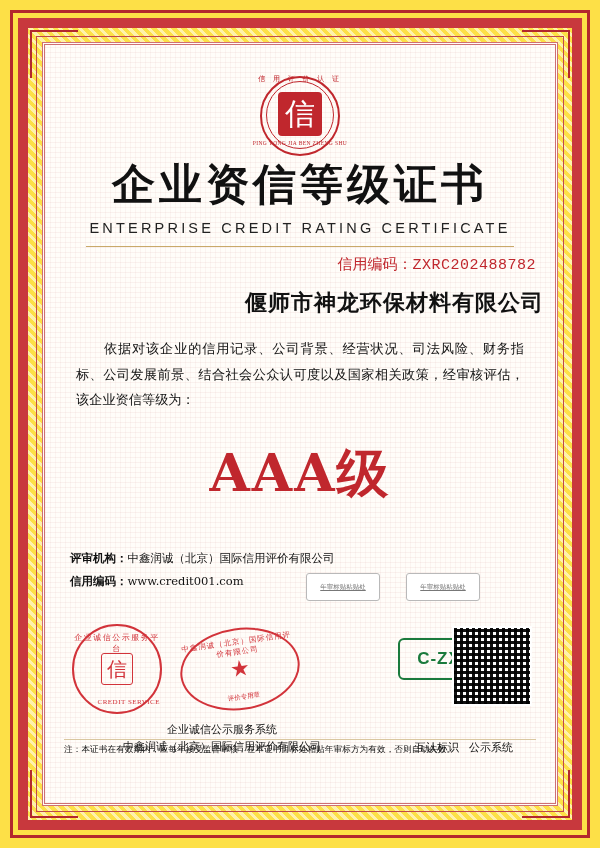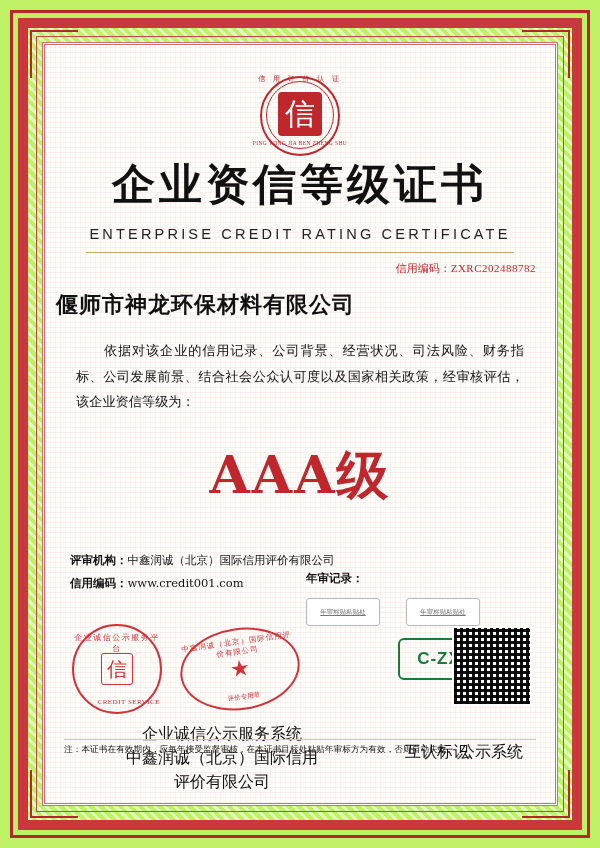--- a/index.html
+++ b/index.html
@@ -5,21 +5,21 @@
   html,body{margin:0;padding:0;}
   body{
     width:600px;height:848px;
     background:#ffffff;
     font-family:"Liberation Serif",serif;
     overflow:hidden;
   }
   .page{
     position:relative;
     width:600px;height:848px;
-    background:#bef264;
+    background:#fde047;
     box-sizing:border-box;
   }
   
   .frame-outer{
     position:absolute;left:10px;top:10px;right:10px;bottom:10px;
     border:3px solid #b3272d;
     box-sizing:border-box;
   }
   .frame-mid{
     position:absolute;left:18px;top:18px;right:18px;bottom:18px;
@@ -109,37 +109,37 @@
     letter-spacing:4px;
     color:#111;
     font-weight:bold;
     font-family:"DejaVu Serif",serif;
   }
   .title-en{
     text-align:center;
     font-size:14.5px;
     letter-spacing:3.2px;
     color:#222;
-    margin-top:12px;
+    margin-top:6px;
     font-family:"Liberation Sans",sans-serif;
   }
   .rule{
     height:1px;background:#c9a96a;margin:10px 30px 0 30px;
   }
   .code-line{
     text-align:right;
-    font-size:11px;
+    font-size:15px;
     color:#c0272d;
     margin:8px 8px 0 0;
-    font-family:Liberation Serif, serif;
+    font-family:Liberation Mono, monospace;
   }
   .code-line .codeval{letter-spacing:.5px;}
 
   .company{
-    text-align:left;
+    text-align:right;
     font-size:22px;
     font-weight:bold;
     color:#111;
     letter-spacing:1px;
     margin-top:14px;
     font-family:"DejaVu Serif",serif;
   }
   .uscc{
     text-align:center;
     font-size:11.5px;
@@ -261,22 +261,22 @@
     width:100%;height:100%;
     background-image:
       repeating-linear-gradient(0deg,#111 0 3px, #fff 3px 6px),
       repeating-linear-gradient(90deg,#111 0 3px,#fff 3px 6px);
     background-blend-mode:multiply;
   }
   .caption-row{
     position:relative;height:36px;margin-top:2px;
   }
   .cap{
-    position:absolute;text-align:center;font-size:16px;color:#111;
-    font-family:Liberation Sans, sans-serif;line-height:1.5;
+    position:absolute;text-align:center;font-size:11px;color:#111;
+    font-family:Liberation Mono, monospace;line-height:1.5;
   }
   .cap1{left:60px;top:0;width:200px;}
   .cap2{left:316px;top:18px;width:118px;}
   .cap3{right:2px;top:18px;width:90px;}
   .note{
     position:absolute;left:2px;right:2px;bottom:2px;
     font-size:8.6px;color:#111;letter-spacing:.1px;
     font-family:"DejaVu Serif",serif;
     border-top:1px solid #d9c7a0;
     padding-top:4px;
@@ -323,21 +323,20 @@
 
     <div class="info">
       <div class="row">
         <span class="label">评审机构：</span><span>中鑫润诚（北京）国际信用评价有限公司</span>
       </div>
       <div class="row">
         <span class="label">信用编码：</span><span>www.credit001.com</span>
       </div>
 
       <div class="annual">
-        <div class="annual-title">年审记录：</div>
         <div class="stamp-boxes">
           <div class="stamp-box">年审标贴粘贴处</div>
           <div class="stamp-box">年审标贴粘贴处</div>
         </div>
       </div>
     </div>
 
     <div class="bottom">
       <div class="seals">
 

